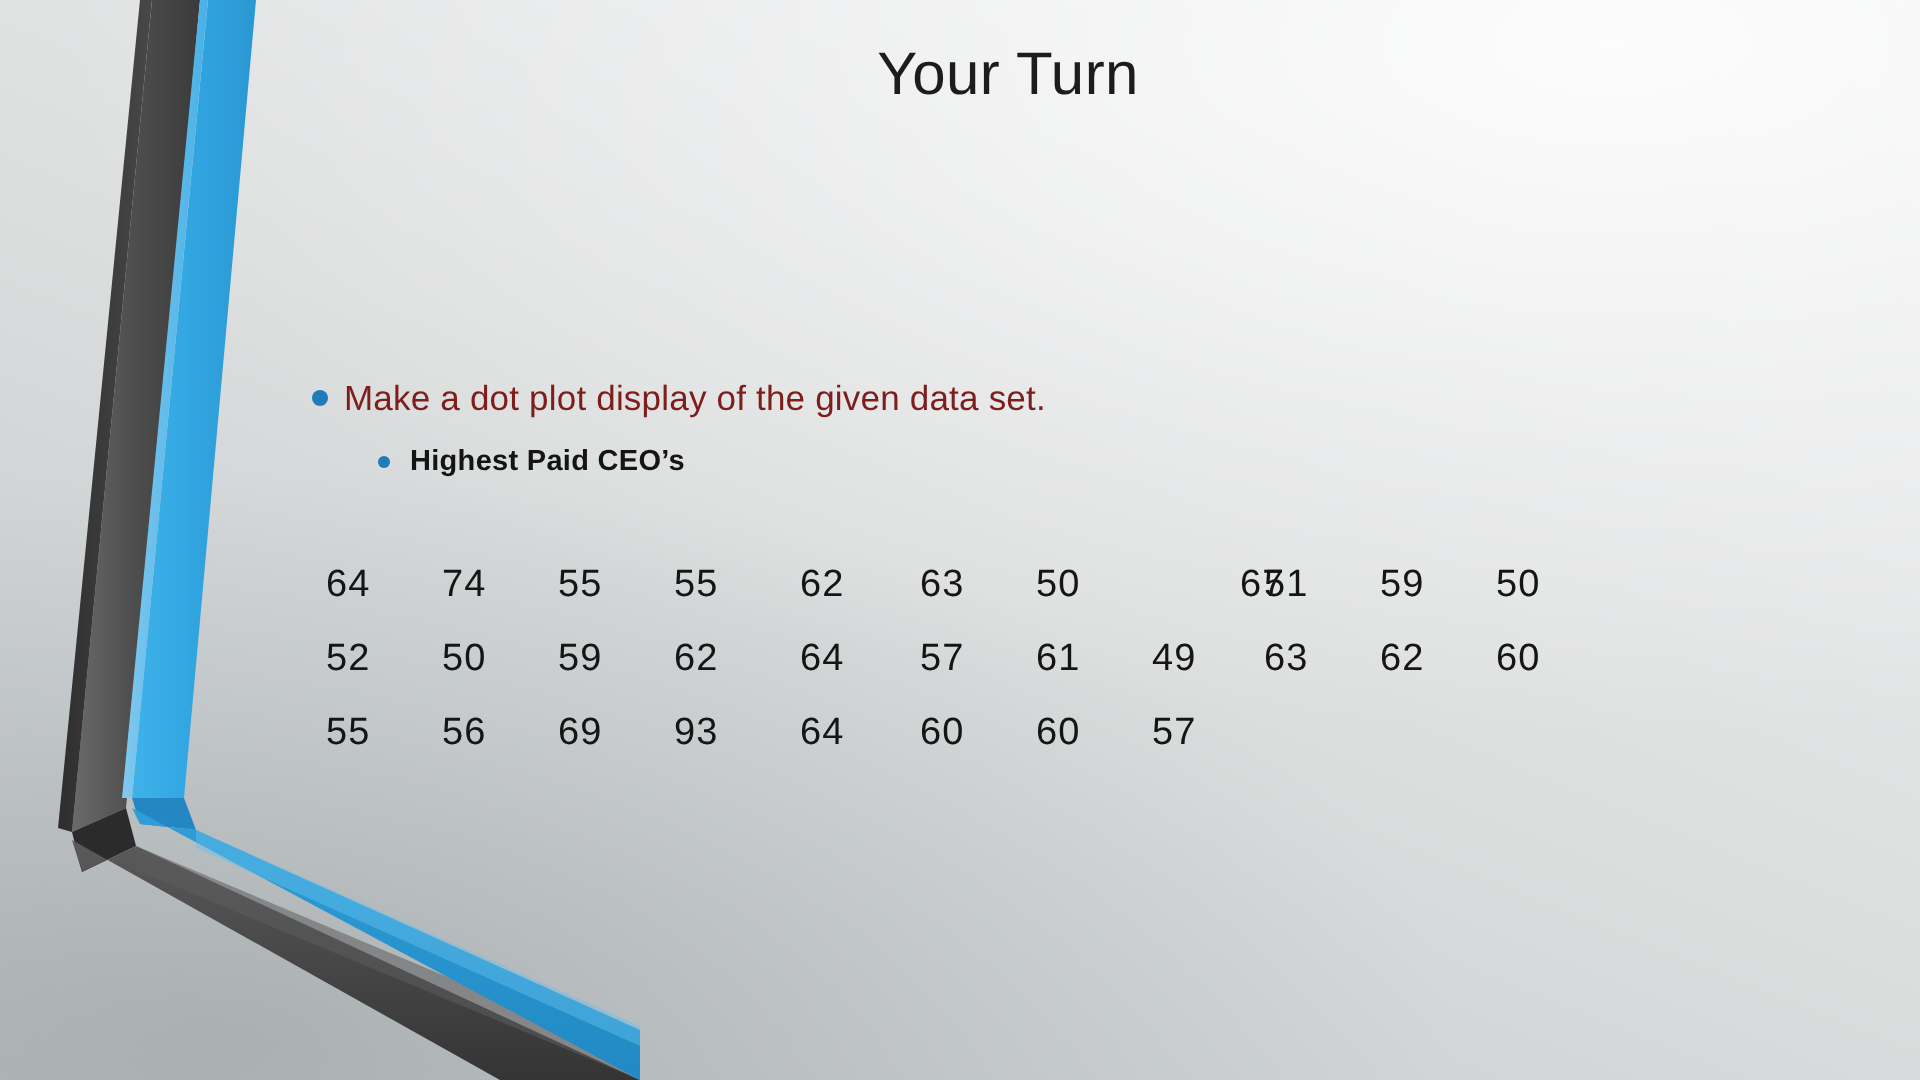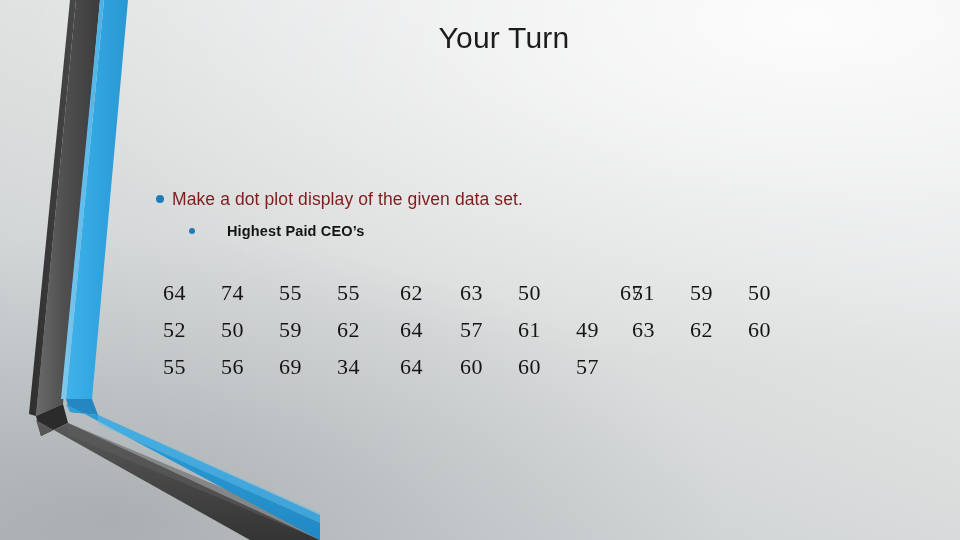--- a/index.html
+++ b/index.html
@@ -101,44 +101,43 @@
     top: 8px;
     width: 6px;
     height: 6px;
   }
   .bullet-row.level2 .txt {
     font-size: 14.5px;
     line-height: 22px;
     font-weight: bold;
     color: #141414;
     letter-spacing: 0.15px;
-    margin-left: 22px;
   }
 
   
   .data-grid {
     position: absolute;
     left: 160px;
     top: 276px;
     width: 640px;
   }
   .data-row {
     display: block;
     height: 37px;
     position: relative;
   }
   .data-cell {
     position: absolute;
     top: 0;
     width: 44px;
     text-align: left;
-    font-size: 22px;
+    font-size: 19px;
     line-height: 34px;
     color: #151515;
-    font-family: Liberation Serif, serif;
+    font-family: Liberation Sans, sans-serif;
     font-variant-numeric: oldstyle-nums;
     -moz-font-feature-settings: "onum";
     -webkit-font-feature-settings: "onum";
     font-feature-settings: "onum";
     letter-spacing: 0.5px;
   }
 </style>
 </head>
 <body>
 
@@ -237,21 +236,21 @@
       <span class="data-cell" style="left: 416px;">49</span>
       <span class="data-cell" style="left: 472px;">63</span>
       <span class="data-cell" style="left: 530px;">62</span>
       <span class="data-cell" style="left: 588px;">60</span>
     </div>
 
     <div class="data-row">
       <span class="data-cell" style="left: 3px;">55</span>
       <span class="data-cell" style="left: 61px;">56</span>
       <span class="data-cell" style="left: 119px;">69</span>
-      <span class="data-cell" style="left: 177px;">34</span>
+      <span class="data-cell" style="left: 177px;">93</span>
       <span class="data-cell" style="left: 240px;">64</span>
       <span class="data-cell" style="left: 300px;">60</span>
       <span class="data-cell" style="left: 358px;">60</span>
       <span class="data-cell" style="left: 416px;">57</span>
 
     </div>
 
   </div>
 
 </div>

